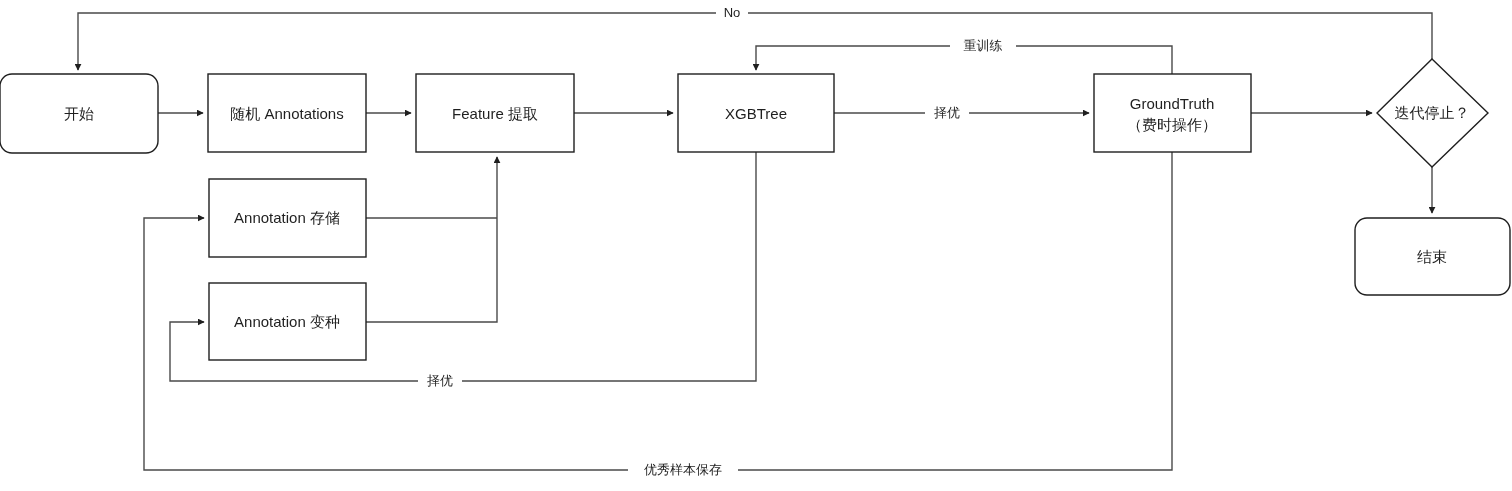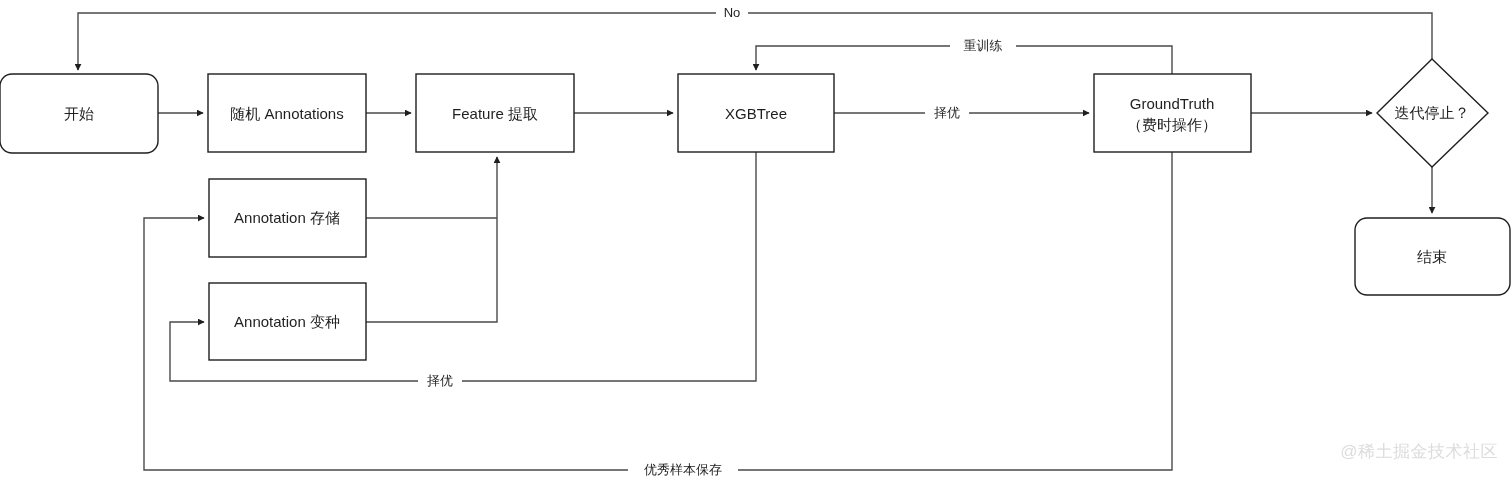--- a/index.html
+++ b/index.html
@@ -175,15 +175,14 @@
       <text class="node-label" x="287" y="219">Annotation 存储</text>
     </g>
 
     <g>
       <rect class="node-shape" x="209" y="283" width="157" height="77"></rect>
       <text class="node-label" x="287" y="323">Annotation 变种</text>
     </g>
 
   </svg>
 
-  <div class="watermark">@稀土掘金技术社区</div>
 
 </div>
 
 </body></html>

